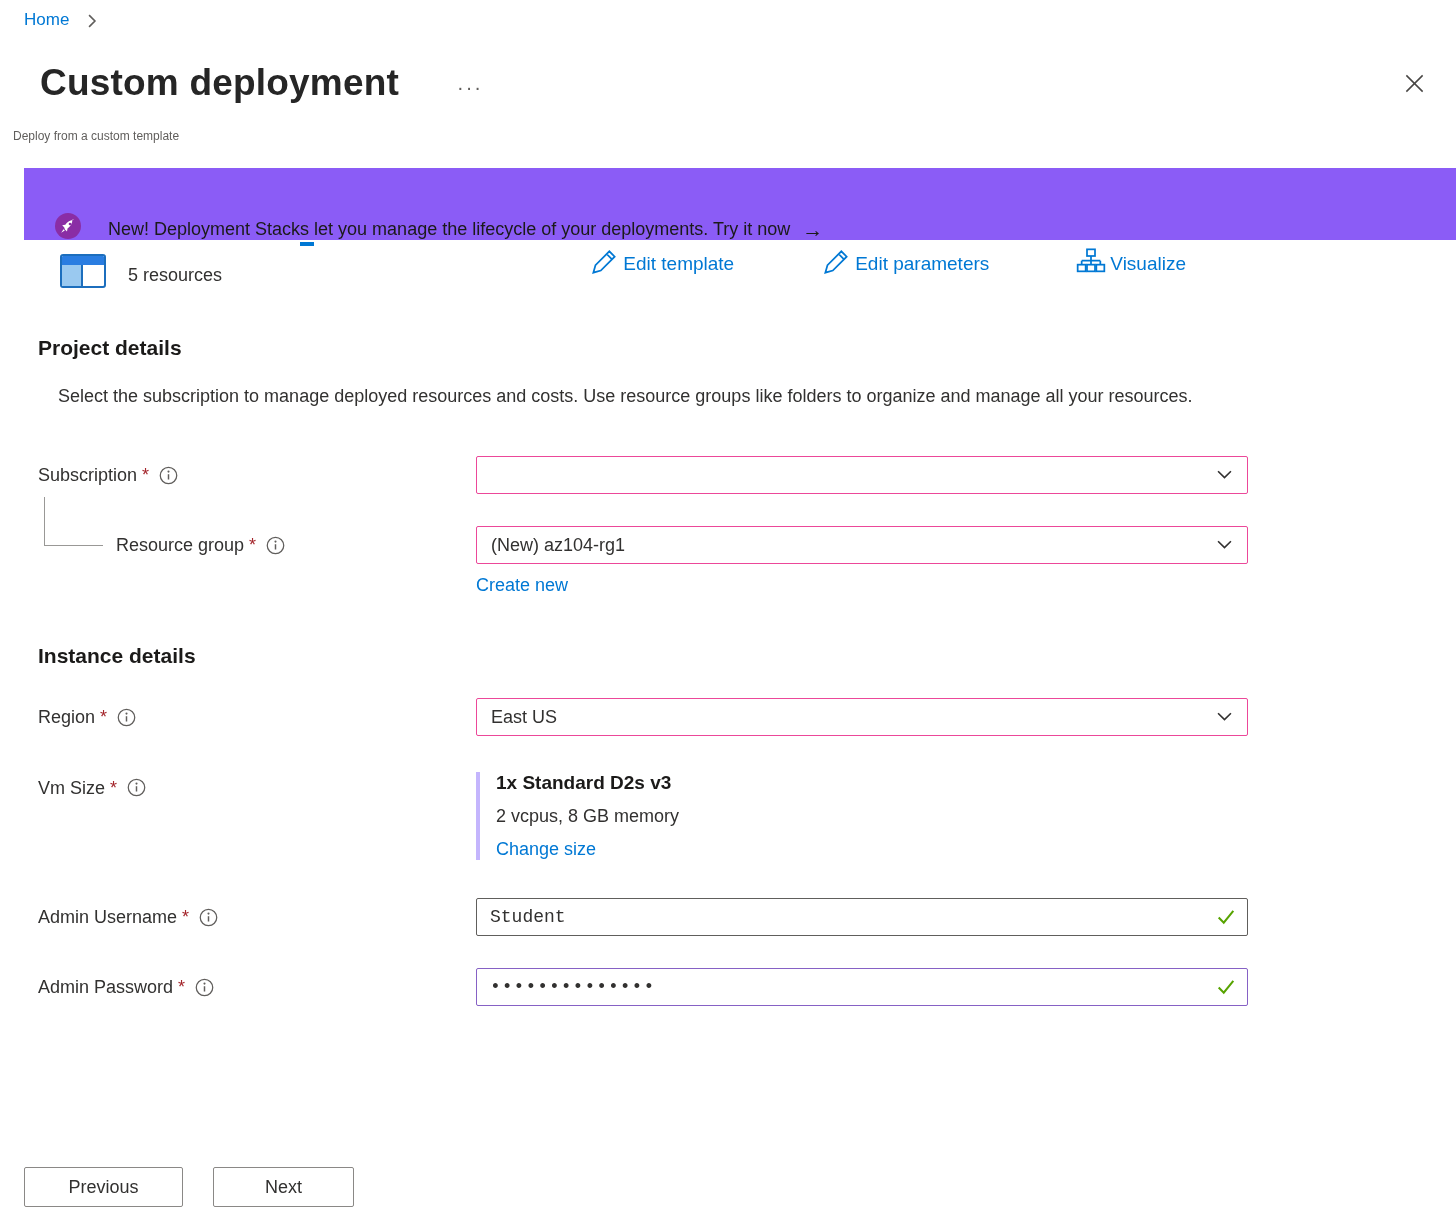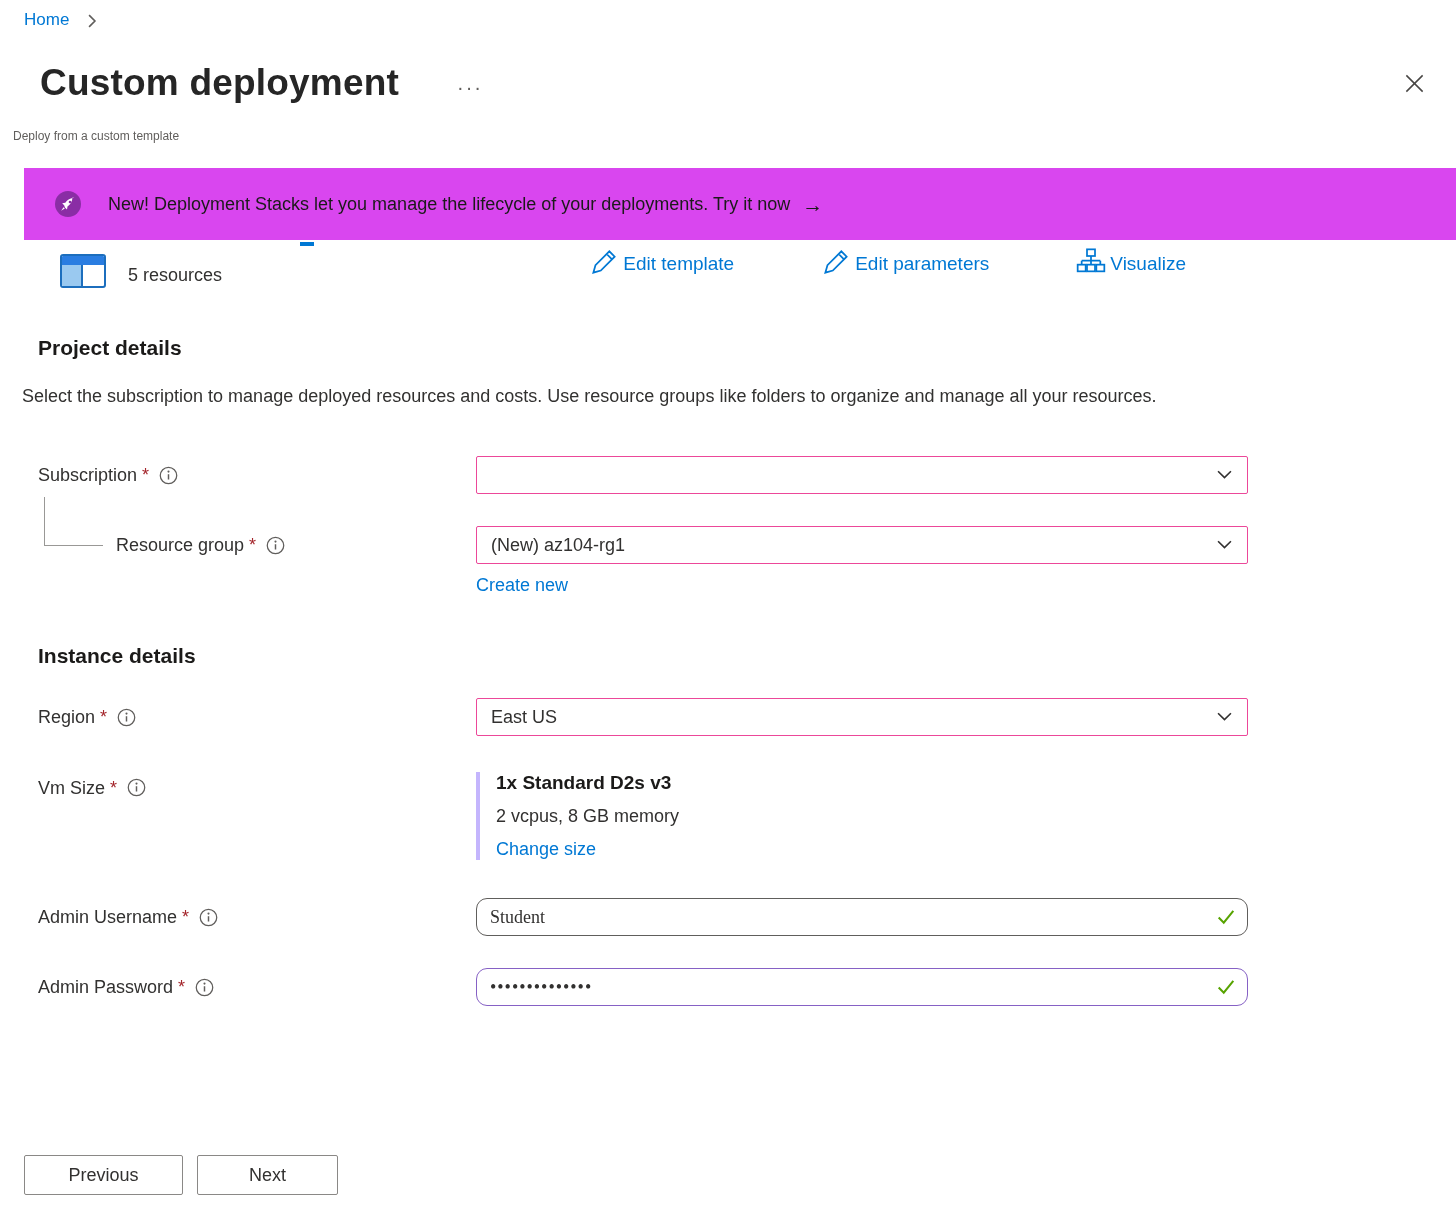--- a/index.html
+++ b/index.html
@@ -13,61 +13,61 @@
   .breadcrumb{padding:10px 0 0 24px;font-size:17px;display:flex;align-items:center;gap:18px}
   .crumb{color:#0078d4;text-decoration:none}
   .crumb-sep{display:inline-flex;margin-top:2px}
   
   .title-row{display:flex;align-items:center;padding:16px 28px 0 24px}
   .title-row h1{margin:16px;font-size:37px;font-weight:700;color:#262626;letter-spacing:.2px}
   .ellipsis-btn{margin-left:42px;font-size:20px;color:#605e5c;letter-spacing:2px;cursor:pointer;line-height:1;margin-top:8px}
   .close-btn{margin-left:auto;cursor:pointer;padding:4px;display:flex}
   .subtitle{padding:9px 0 0 13px;font-size:12px;color:#605e5c}
   
-  .banner{margin:25px 0 0 24px;width:1432px;height:72px;background:#d946ef;display:flex;align-items:center;padding-left:30px;box-sizing:border-box}
+  .banner{margin:25px 0 0 24px;width:1432px;height:72px;background:#8b5cf6;display:flex;align-items:flex-end;padding-left:30px;box-sizing:border-box}
   .banner-msg{font-size:18px;color:#1b1a19;margin-left:26px}
   .banner-arrow{font-size:21px;color:#1b1a19;margin-left:12px;cursor:pointer;line-height:1}
   
   .template-bar{position:relative;display:flex;align-items:flex-start;padding:6px 0 0 60px}
   .tpl-frag{position:absolute;left:300px;top:2px;width:14px;height:4px;background:#0078d4}
   .tpl-left{display:flex;align-items:flex-end;gap:22px;padding-top:8px}
   .tpl-icon{width:46px;height:34px;border:2px solid #1c6ebd;border-radius:3px;box-sizing:border-box;overflow:hidden;background:#fff}
   .tpl-icon-top{height:9px;background:#2a7de1}
   .tpl-icon-body{display:flex;height:21px}
   .tpl-icon-left{width:46%;background:#9ac9f0;border-right:2px solid #1c6ebd}
   .tpl-count{font-size:18px;color:#323130;padding-bottom:2px}
   .tpl-actions{margin-left:auto;display:flex;gap:86px;padding-right:270px}
   .tpl-action{display:flex;flex-direction:row;align-items:center;gap:3px;cursor:pointer}
   .tpl-action span.lbl{color:#0078d4;font-size:19px}
   
   .section-heading{padding-left:38px;margin-top:48px;font-size:21px;font-weight:700;color:#1b1a19}
-  .section-desc{padding-left:22px;margin-top:20px;font-size:18px;line-height:32px;color:#323130;max-width:1145px}
+  .section-desc{padding-left:58px;margin-top:20px;font-size:18px;line-height:32px;color:#323130;max-width:1145px}
   
   .form{padding-left:38px;margin-top:44px}
   .frow{display:flex;align-items:flex-start;margin-bottom:32px}
   .flabel{width:438px;min-height:38px;display:flex;align-items:center;font-size:18px;color:#323130;box-sizing:border-box;position:relative}
   .req{color:#a4262c;margin-left:5px}
   .info{margin-left:10px;display:inline-flex;cursor:pointer}
   .fcontrol{width:772px;position:relative}
   .dropdown{height:38px;border:1px solid #ec4899;border-radius:2px;background:#fff;display:flex;align-items:center;padding:0 44px 0 14px;font-size:18px;cursor:pointer;box-sizing:border-box}
   .dd-chevron{position:absolute;right:16px;top:19px;transform:translateY(-50%);pointer-events:none;display:flex}
-  .textbox{width:100%;height:38px;border:1px solid #605e5c;border-radius:11px;padding:0 18px 0 13px;font-size:18px;box-sizing:border-box;font-family:Liberation Serif, serif;color:#323130;outline:none}
+  .textbox{width:100%;height:38px;border:1px solid #605e5c;border-radius:2px;padding:0 18px 0 13px;font-size:18px;box-sizing:border-box;font-family:Liberation Mono, monospace;color:#323130;outline:none}
   .textbox.password{border-color:#8661c5;letter-spacing:1px}
   .check{position:absolute;right:13px;top:19px;transform:translateY(-50%);display:flex;pointer-events:none}
   .create-new{display:inline-block;margin-top:11px;font-size:18px;color:#0078d4;text-decoration:none}
   .frow.indent .flabel{padding-left:78px}
   .connector{position:absolute;left:6px;top:-29px;width:58px;height:48px;border-left:1px solid #999896;border-bottom:1px solid #999896}
   
   .vm-block{border-left:4px solid #c4b5fd;padding-left:16px}
   .vm-title{font-size:19px;font-weight:700;color:#1b1a19}
   .vm-specs{font-size:18px;margin-top:12px;color:#323130}
   .vm-change{display:inline-block;margin-top:12px;font-size:18px;color:#0078d4;text-decoration:none}
   .frow.vm .flabel{align-items:flex-start;padding-top:6px}
   
-  .footer{position:absolute;left:24px;bottom:24px;display:flex;gap:14px}
+  .footer{position:absolute;left:24px;bottom:12px;display:flex;gap:30px}
   .btn{height:40px;border-radius:2px;border:1px solid #8a8886;background:#fff;color:#323130;font-size:18px;font-family:inherit;cursor:pointer;display:flex;align-items:center;justify-content:center;box-sizing:border-box}
   .btn-prev{width:159px}
   .btn-next{width:141px}
   .btn-primary{width:236px;background:#0078d4;border-color:#0078d4;color:#fff;font-weight:700}
 </style>
 </head>
 <body>
 
 <div>
 

